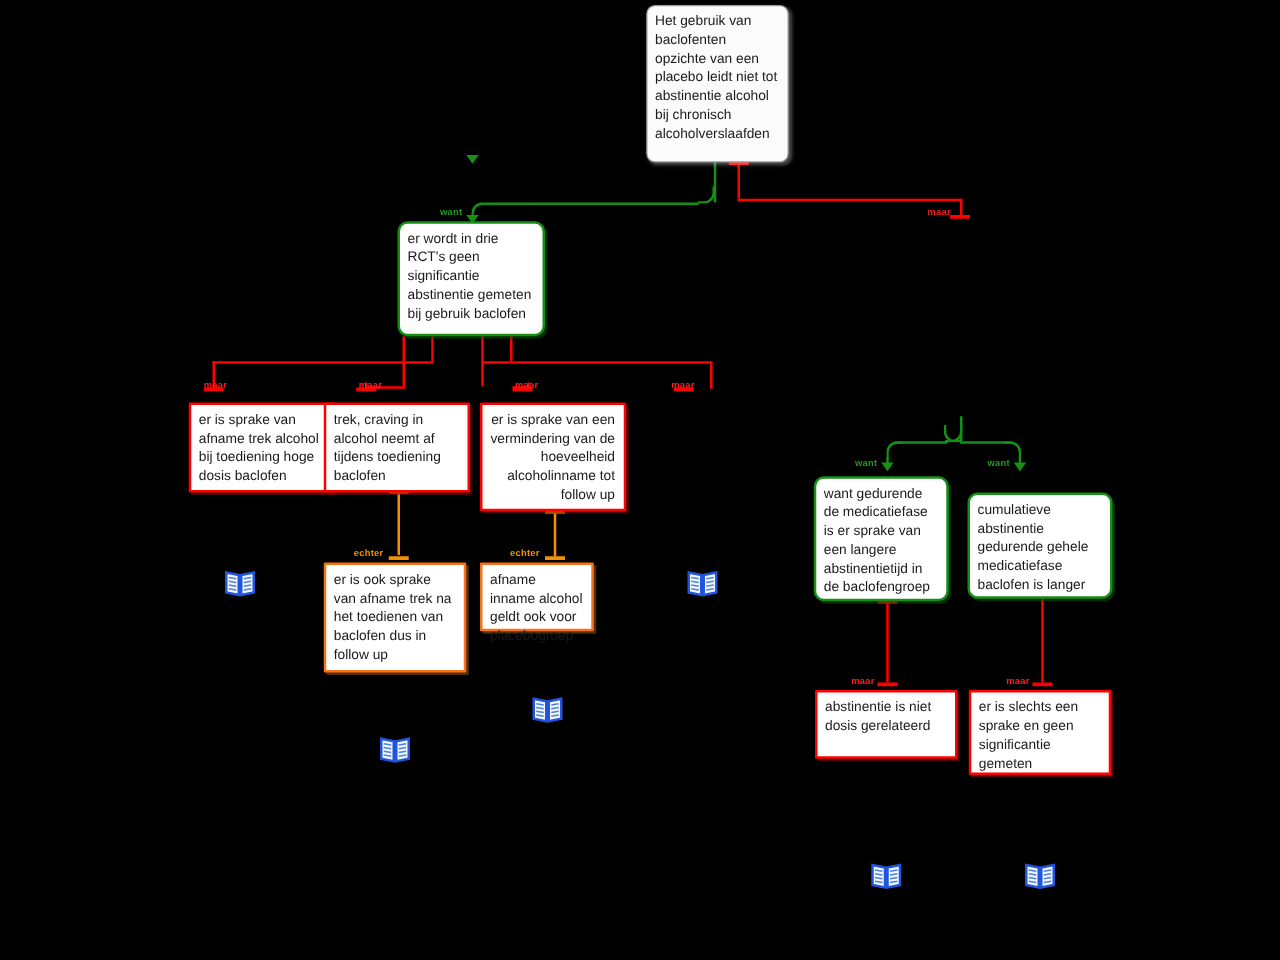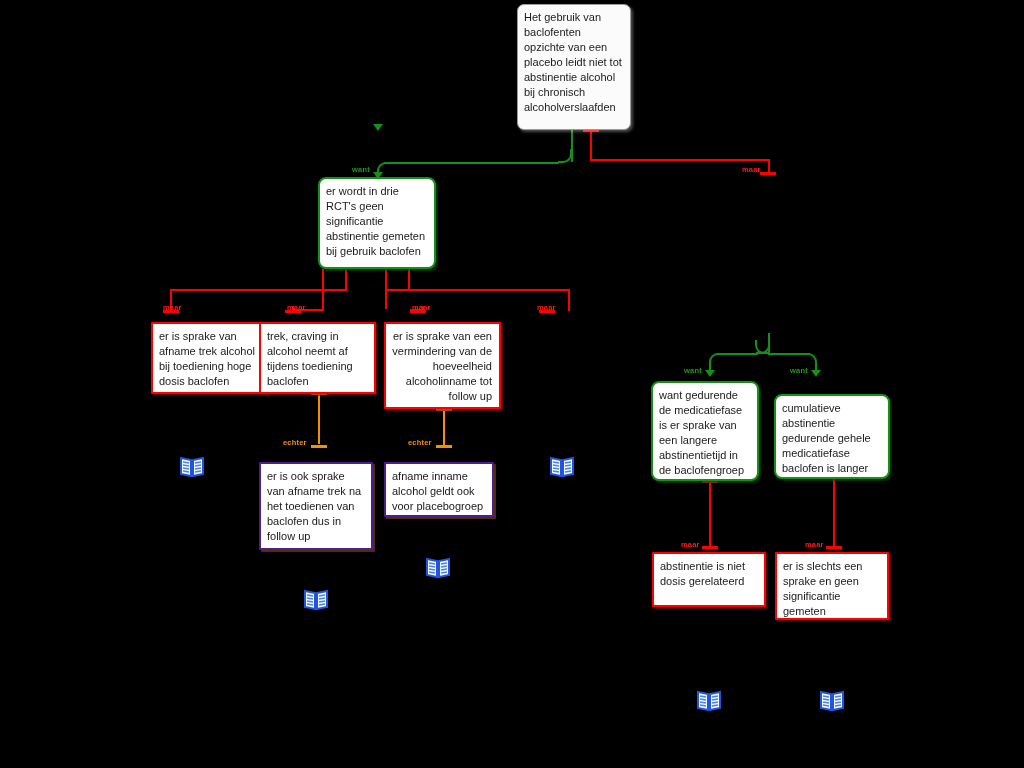--- a/index.html
+++ b/index.html
@@ -37,24 +37,23 @@
     border:2px solid #ff0000;
     border-radius:1px;
     box-shadow:2px 2px 0 rgba(130,0,0,0.55);
   }
   .node.green{
     border:2px solid #169016;
     border-radius:8px;
     box-shadow:2px 2px 0 rgba(0,80,0,0.55);
   }
   .node.orange{
-    border:2px solid #4c1d95;
+    border:2px solid #f97316;
     border-radius:1px;
     box-shadow:2px 2px 0 rgba(150,85,0,0.55);
-    margin-top:12px;
   }
 
   
   .seg{position:absolute;z-index:2;}
   .seg.v{width:0;border-left-width:2px;border-left-style:solid;}
   .seg.h{height:0;border-top-width:2px;border-top-style:solid;}
   .c-green{border-color:#169016;}
   .c-red{border-color:#ff0000;}
   .c-orange{border-color:#f59000;}
 
@@ -175,21 +174,21 @@
 
   <div class="node red" style="left:151px;top:322px;width:117px;height:72px;">er is sprake van afname trek alcohol bij toediening hoge dosis baclofen</div>
 
   <div class="node red" style="left:259px;top:322px;width:117px;height:72px;">trek, craving in alcohol neemt af tijdens toediening baclofen</div>
 
   <div class="node red" style="left:384px;top:322px;width:117px;height:87px;text-align:right;">er is sprake van een vermindering van de hoeveelheid alcoholinname tot follow up</div>
 
 
   <div class="node orange" style="left:259px;top:450px;width:114px;height:88px;">er is ook sprake van afname trek na het toedienen van baclofen dus in follow up</div>
 
-  <div class="node orange" style="left:384px;top:450px;width:110px;height:55px;">afname inname alcohol geldt ook voor placebogroep</div>
+  <div class="node orange" style="left:384px;top:450px;width:91px;height:55px;">afname inname alcohol geldt ook voor placebogroep</div>
 
   <div class="node green" style="left:651px;top:381px;width:108px;height:100px;">want gedurende de medicatiefase is er sprake van een langere abstinentietijd in de baclofengroep</div>
 
   <div class="node green" style="left:774px;top:394px;width:116px;height:85px;">cumulatieve abstinentie gedurende gehele medicatiefase baclofen is langer</div>
 
   <div class="node red" style="left:652px;top:552px;width:114px;height:55px;">abstinentie is niet dosis gerelateerd</div>
 
   <div class="node red" style="left:775px;top:552px;width:114px;height:68px;">er is slechts een sprake en geen significantie gemeten</div>
 
   <svg class="book" style="left:178px;top:452px;" width="28" height="28" viewBox="0 0 28 28">

